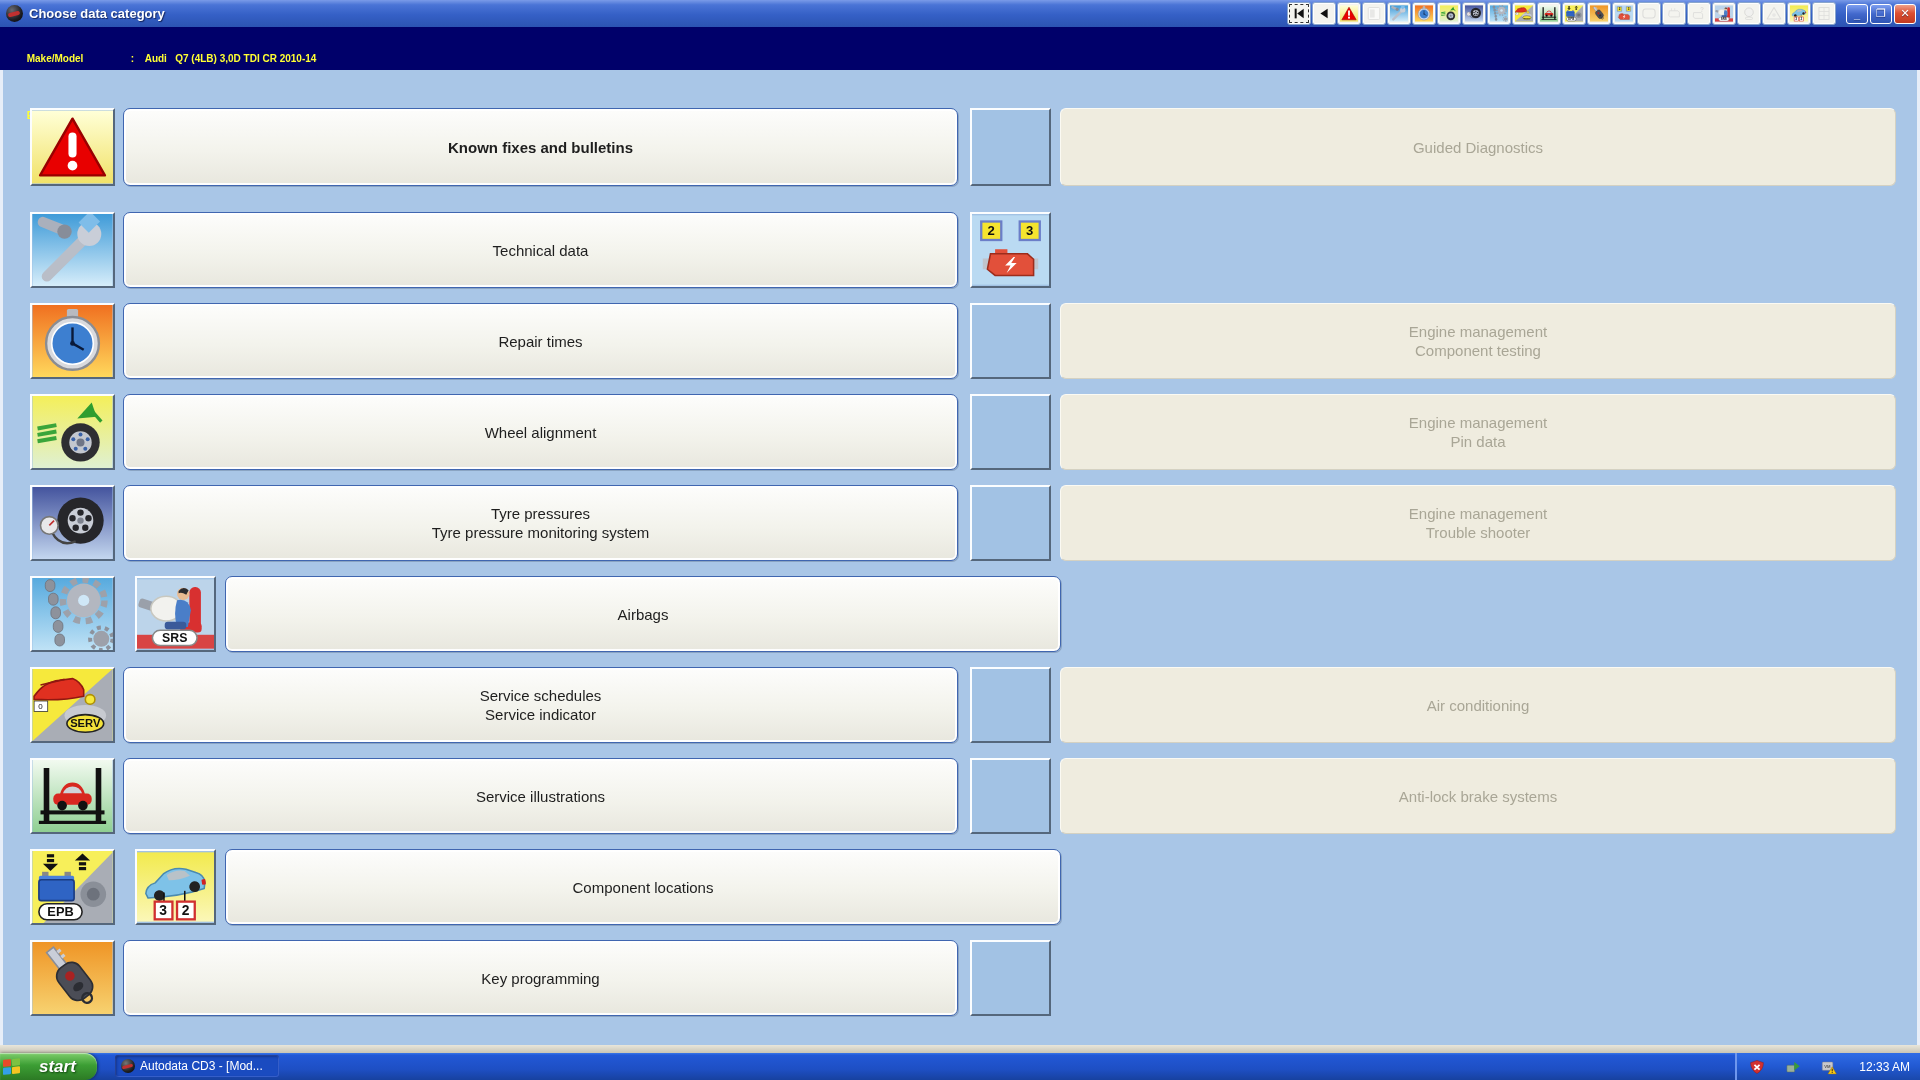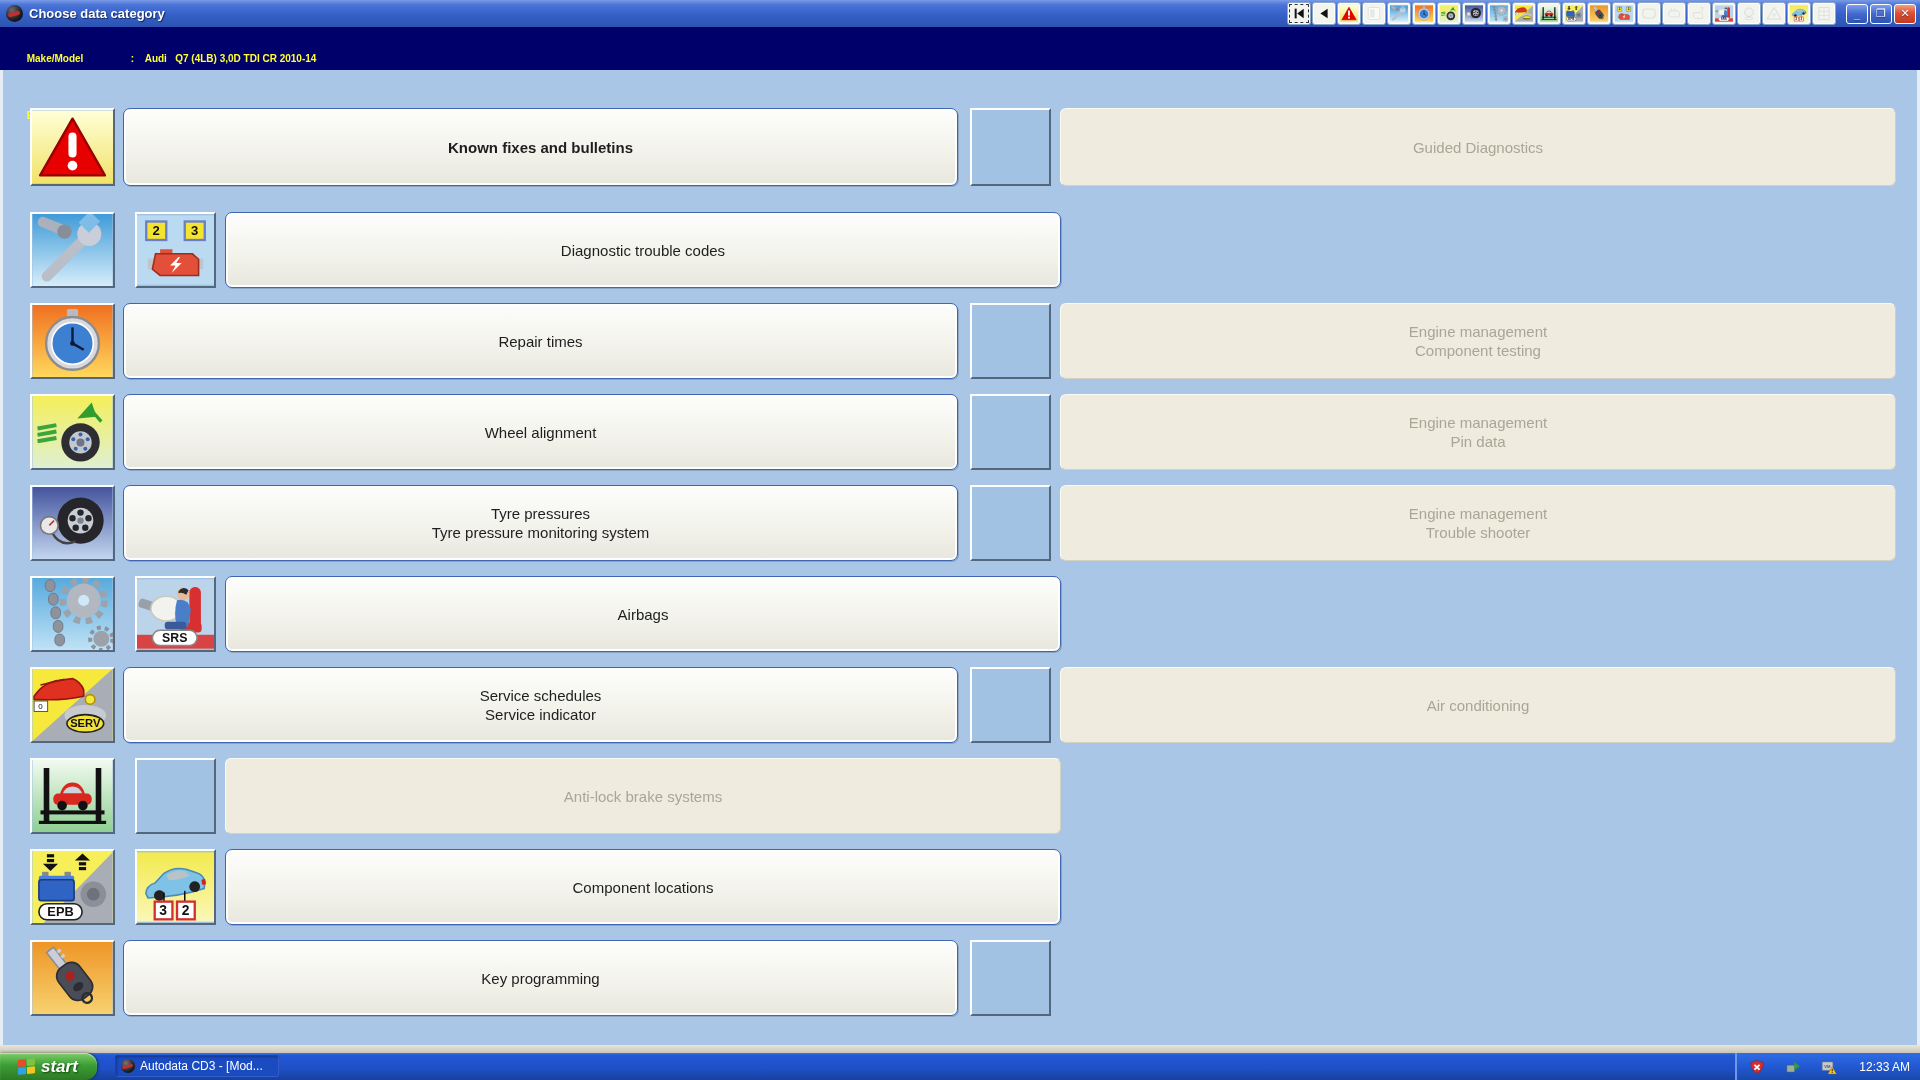--- a/index.html
+++ b/index.html
@@ -64,21 +64,21 @@
     background:#efecdf; border:1px solid; border-color:#fbfaf3 #d4d1c2 #d4d1c2 #fbfaf3;
     border-radius:6px; color:#a9a696;
   }
 
   
   .win-bottom{ height:8px; background:linear-gradient(180deg,#e9e6da,#c9c5b6); }
 
   
   .taskbar{ height:27px; display:flex; align-items:stretch;
     background:linear-gradient(180deg,#3a77e8 0%,#2258d6 8%,#1e4fc4 60%,#17419f 100%); }
-  .start-btn{ width:97px; display:flex; align-items:center; gap:5px; padding-left:18px;
+  .start-btn{ width:97px; display:flex; align-items:center; gap:18px; padding-left:3px;
     background:linear-gradient(180deg,#7ece6c 0%,#3c9e34 45%,#2c7a24 100%);
     border-radius:0 12px 12px 0; box-shadow:1px 0 3px rgba(0,20,0,.5), inset 0 1px 1px rgba(255,255,255,.5); }
   .start-label{ color:#fff; font-size:17px; font-weight:bold; font-style:italic;
     text-shadow:1px 1px 2px rgba(0,40,0,.7); }
   .win-flag{ width:18px; height:16px; display:grid; grid-template-columns:8px 8px;
     grid-template-rows:7px 7px; gap:1px; transform:skewY(-6deg); }
   .win-flag i{ border-radius:1px; }
   .win-flag i:nth-child(1){ background:#e84a2a; }
   .win-flag i:nth-child(2){ background:#7dc242; }
   .win-flag i:nth-child(3){ background:#33a0e8; }
@@ -506,35 +506,35 @@
               </linearGradient>
             </defs>
             <rect width="100" height="90" fill="url(#gT)"></rect>
             <rect x="6" y="8" width="36" height="13" rx="6" fill="#aab0bc" transform="rotate(22 24 14)"></rect>
             <circle cx="40" cy="22" r="9" fill="#878d99"></circle>
             <line x1="18" y1="78" x2="66" y2="30" stroke="#b9bec8" stroke-width="13" stroke-linecap="round"></line>
             <circle cx="71" cy="25" r="15" fill="#c9ced8"></circle>
             <rect x="62" y="0" width="18" height="20" fill="#7fbde9" transform="rotate(45 71 10)"></rect>
           </svg>
         </div>
+        <button class="cat left enabled">Technical data</button>
         <div class="tile mid">
           <svg xmlns="http://www.w3.org/2000/svg" viewBox="0 0 100 90">
             <rect width="100" height="90" fill="#badaf2"></rect>
             <rect x="12" y="8" width="26" height="24" fill="#f5e42e" stroke="#6b7ec8" stroke-width="3"></rect>
             <text x="25" y="26" font-size="17" font-weight="bold" font-family="Liberation Sans, DejaVu Sans, sans-serif" text-anchor="middle" fill="#111">2</text>
             <rect x="62" y="8" width="26" height="24" fill="#f5e42e" stroke="#6b7ec8" stroke-width="3"></rect>
             <text x="75" y="26" font-size="17" font-weight="bold" font-family="Liberation Sans, DejaVu Sans, sans-serif" text-anchor="middle" fill="#111">3</text>
             <rect x="14" y="56" width="8" height="14" fill="#c0c4cc"></rect>
             <rect x="78" y="56" width="8" height="14" fill="#c0c4cc"></rect>
             <rect x="30" y="44" width="16" height="10" fill="#e2503a"></rect>
             <path d="M24,50 L72,50 L80,57 L80,78 L30,78 L20,70 Z" fill="#e2503a" stroke="#9c2c1c" stroke-width="2"></path>
             <polygon points="54,54 43,65 50,65 45,75 58,62 51,62 56,54" fill="#fff"></polygon>
           </svg>
         </div>
-        <button class="cat right enabled">Diagnostic trouble codes</button>
       </div>
       <div class="row">
         <div class="tile">
           <svg xmlns="http://www.w3.org/2000/svg" viewBox="0 0 100 90">
             <defs>
               <linearGradient id="gC" x1="0" y1="0" x2="0" y2="1">
                 <stop offset="0" stop-color="#f07020"></stop>
                 <stop offset="1" stop-color="#ffd85c"></stop>
               </linearGradient>
             </defs>
@@ -693,20 +693,21 @@
             <rect x="79" y="10" width="7" height="68" fill="#111"></rect>
             <path d="M34,44 Q38,28 50,28 Q62,28 66,44 Z" fill="#d82820"></path>
             <path d="M38,42 Q41,33 50,33 Q59,33 62,42 Z" fill="#cfd4da"></path>
             <rect x="26" y="42" width="48" height="14" rx="6" fill="#d82820"></rect>
             <circle cx="37" cy="57" r="6" fill="#111"></circle>
             <circle cx="63" cy="57" r="6" fill="#111"></circle>
             <rect x="10" y="63" width="80" height="5" fill="#111"></rect>
             <rect x="8" y="76" width="84" height="4" fill="#111"></rect>
           </svg>
         </div>
+        <button class="cat left enabled">Service illustrations</button>
         <div class="tile mid"></div>
         <button class="cat right disabled">Anti-lock brake systems</button>
       </div>
       <div class="row">
         <div class="tile">
           <svg xmlns="http://www.w3.org/2000/svg" viewBox="0 0 100 90">
             <rect width="100" height="90" fill="#f7ef5a"></rect>
             <polygon points="100,2 100,90 14,90" fill="#a9adb5"></polygon>
             <circle cx="76" cy="54" r="16" fill="#8a8f98"></circle>
             <circle cx="76" cy="54" r="8" fill="#6d727c"></circle>

